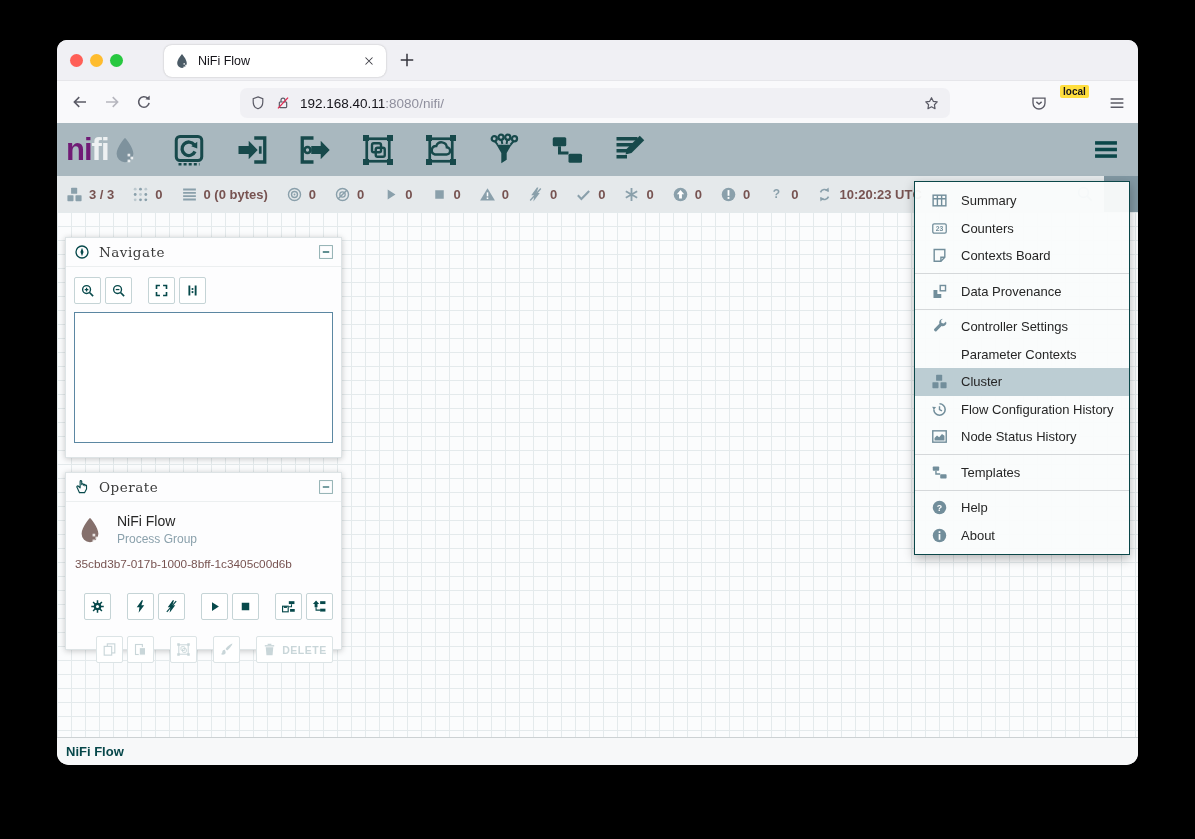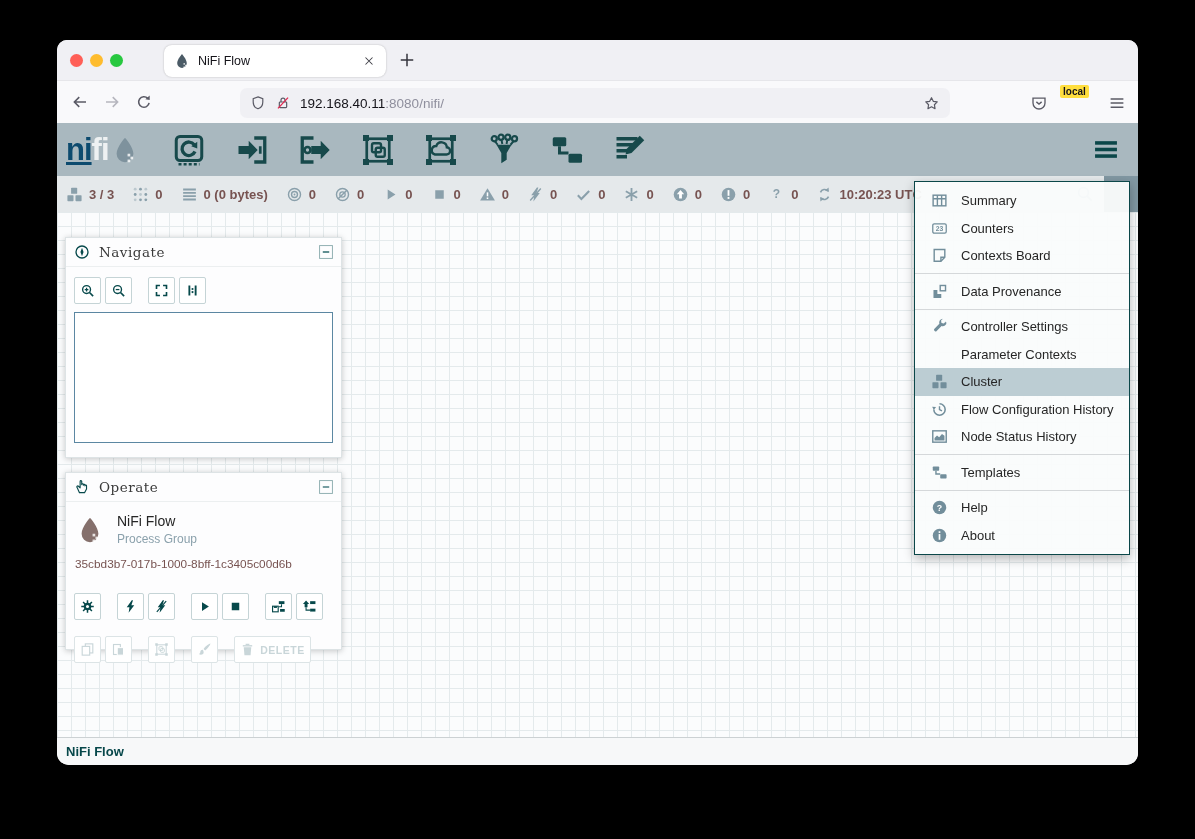--- a/index.html
+++ b/index.html
@@ -27,21 +27,21 @@
   .url-text .dim { color:#8f8f9d; }
   .urlbar .star { margin-left:auto; margin-right:0; width:17px; height:17px; color:#5b5b66; }
   .nav-right { position:absolute; right:12px; top:0; height:43px; display:flex; align-items:center; gap:18px; }
   .avatar-wrap { position:relative; width:24px; height:24px; }
   .avatar { width:22px; height:22px; border-radius:50%; background:radial-gradient(circle at 35% 35%, #ffbf6e, #ef9036); margin-top:4px; }
   .badge { position:absolute; top:-6px; left:-6px; background:#ffde3e; color:#15141a; font-size:10px; font-weight:bold; padding:0 3px; line-height:13px; border-radius:2px; }
 
   
   .nifi-header { height:53px; background:#a9b8bf; display:flex; align-items:center; position:relative; flex:0 0 auto; }
   .logo { display:flex; align-items:center; margin-left:9px; }
-  .logo .t1 { font-size:31px; font-weight:bold; letter-spacing:-1px; color:#0c4a6e;text-decoration:underline; }
+  .logo .t1 { font-size:31px; font-weight:bold; letter-spacing:-1px; color:#701a75; }
   .logo .t2 { font-size:31px; font-weight:bold; letter-spacing:-1px; color:#eef1f2;text-align:right; }
   .logo .drop { width:28px; height:36px; color:#7e929d; margin-left:2px; }
   .comp-tools { display:flex; gap:27px; margin-left:32px; }
   .comp-tool { width:36px; height:36px; color:#17494b; cursor:grab; }
   .nifi-menu-btn { position:absolute; right:14px; top:14px; width:36px; height:25px; color:#0b4749; }
 
   
   .statusbar { height:36px; background:#e5e9eb; display:flex; align-items:center; padding-left:9px; gap:18px; position:relative; flex:0 0 auto; overflow:hidden; }
   .status-item { display:flex; align-items:center; gap:6px; flex:0 0 auto; }
   .si-icon { width:17px; height:17px; color:#8aa0ab; }
@@ -68,21 +68,21 @@
   .btn-row { display:flex; gap:4px; margin:10px 8px 8px 8px; }
   .birdseye { margin:0 8px; height:131px; background:#fff; border:1.5px solid #5b87a2; }
   .nav-foot { height:15px; }
   .op-body { padding:8px 8px 0 8px; display:flex; align-items:flex-start; }
   .op-drop { width:28px; height:36px; color:#85706c; margin:2px 4px 0 2px; }
   .op-texts { margin-left:9px; }
   .op-name { font-size:14px; color:#262626; padding-top:3px; }
   .op-type { font-size:12px; color:#8ba1ac; padding-top:3px; }
   .op-id { font-size:11.8px; color:#775351; padding:9px 7px 2px 9px; white-space:nowrap; }
   .op-rows { padding:4px 8px 10px 8px; }
-  .op-rows .btn-row { margin:16px 0 6px 0; }
+  .op-rows .btn-row { margin:16px 0 6px 0;justify-content:flex-end; }
   .sq-btn.wide { width:77px; gap:5px; }
   .ob-label { font-size:10.5px; font-weight:bold; color:#07494b; letter-spacing:.5px; }
 
   
   .gmenu { position:absolute; left:857px; top:141px; width:216px; background:rgba(250,252,252,.95); border:1px solid #0b4749; box-shadow:0 4px 10px rgba(0,0,0,.28); padding:5px 0; z-index:50; }
   .menu-item { height:27.5px; display:flex; align-items:center; padding:0 10px 0 16px; cursor:pointer; }
   .menu-item.selected { background:#bccdd3; }
   .menu-item .icon { width:17px; height:17px; color:#728e9b; margin-right:13px; flex:0 0 auto; }
   .menu-item .icon.empty { visibility:hidden; }
   .mi-label { font-size:13px; color:#262626; white-space:nowrap; }

